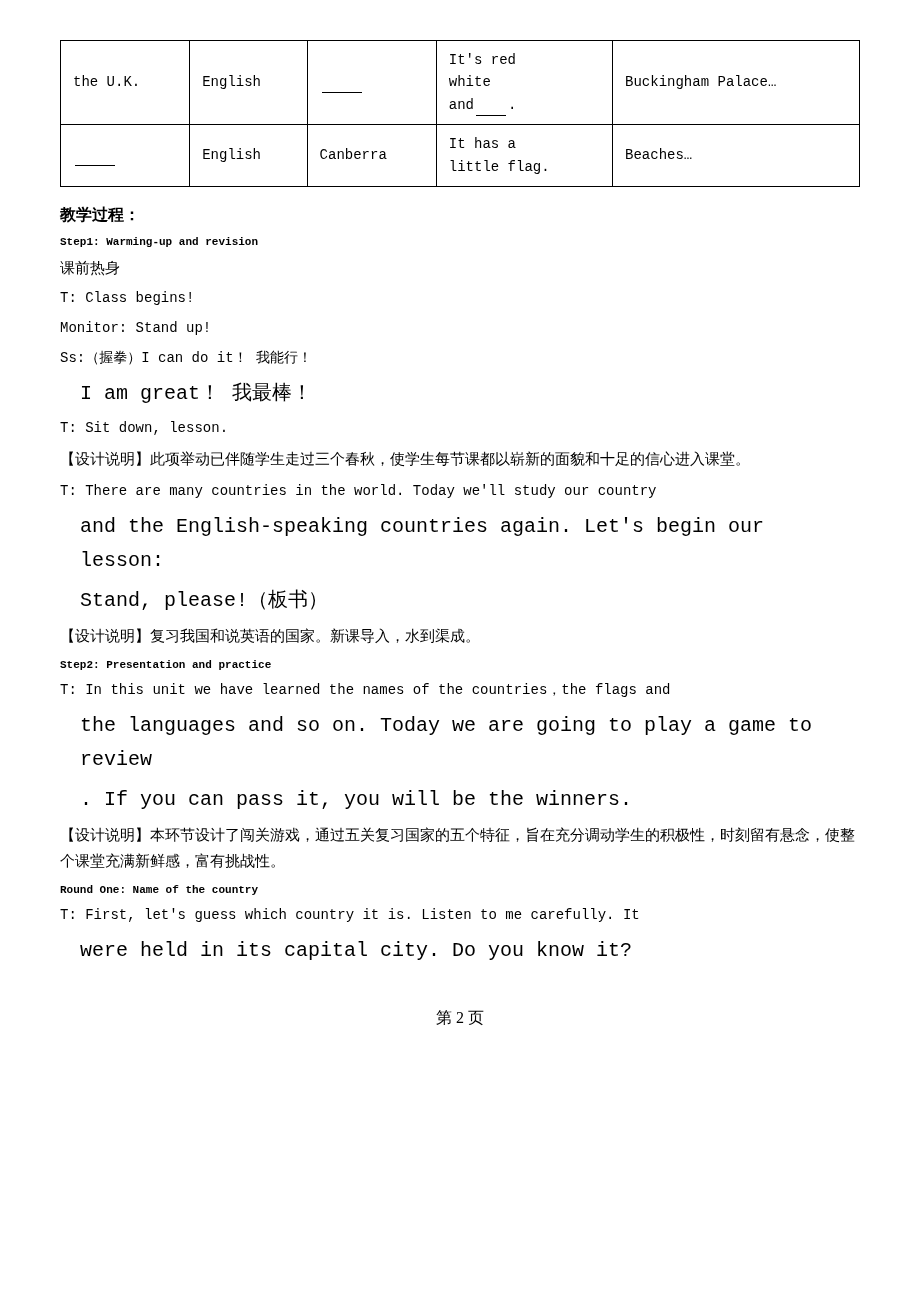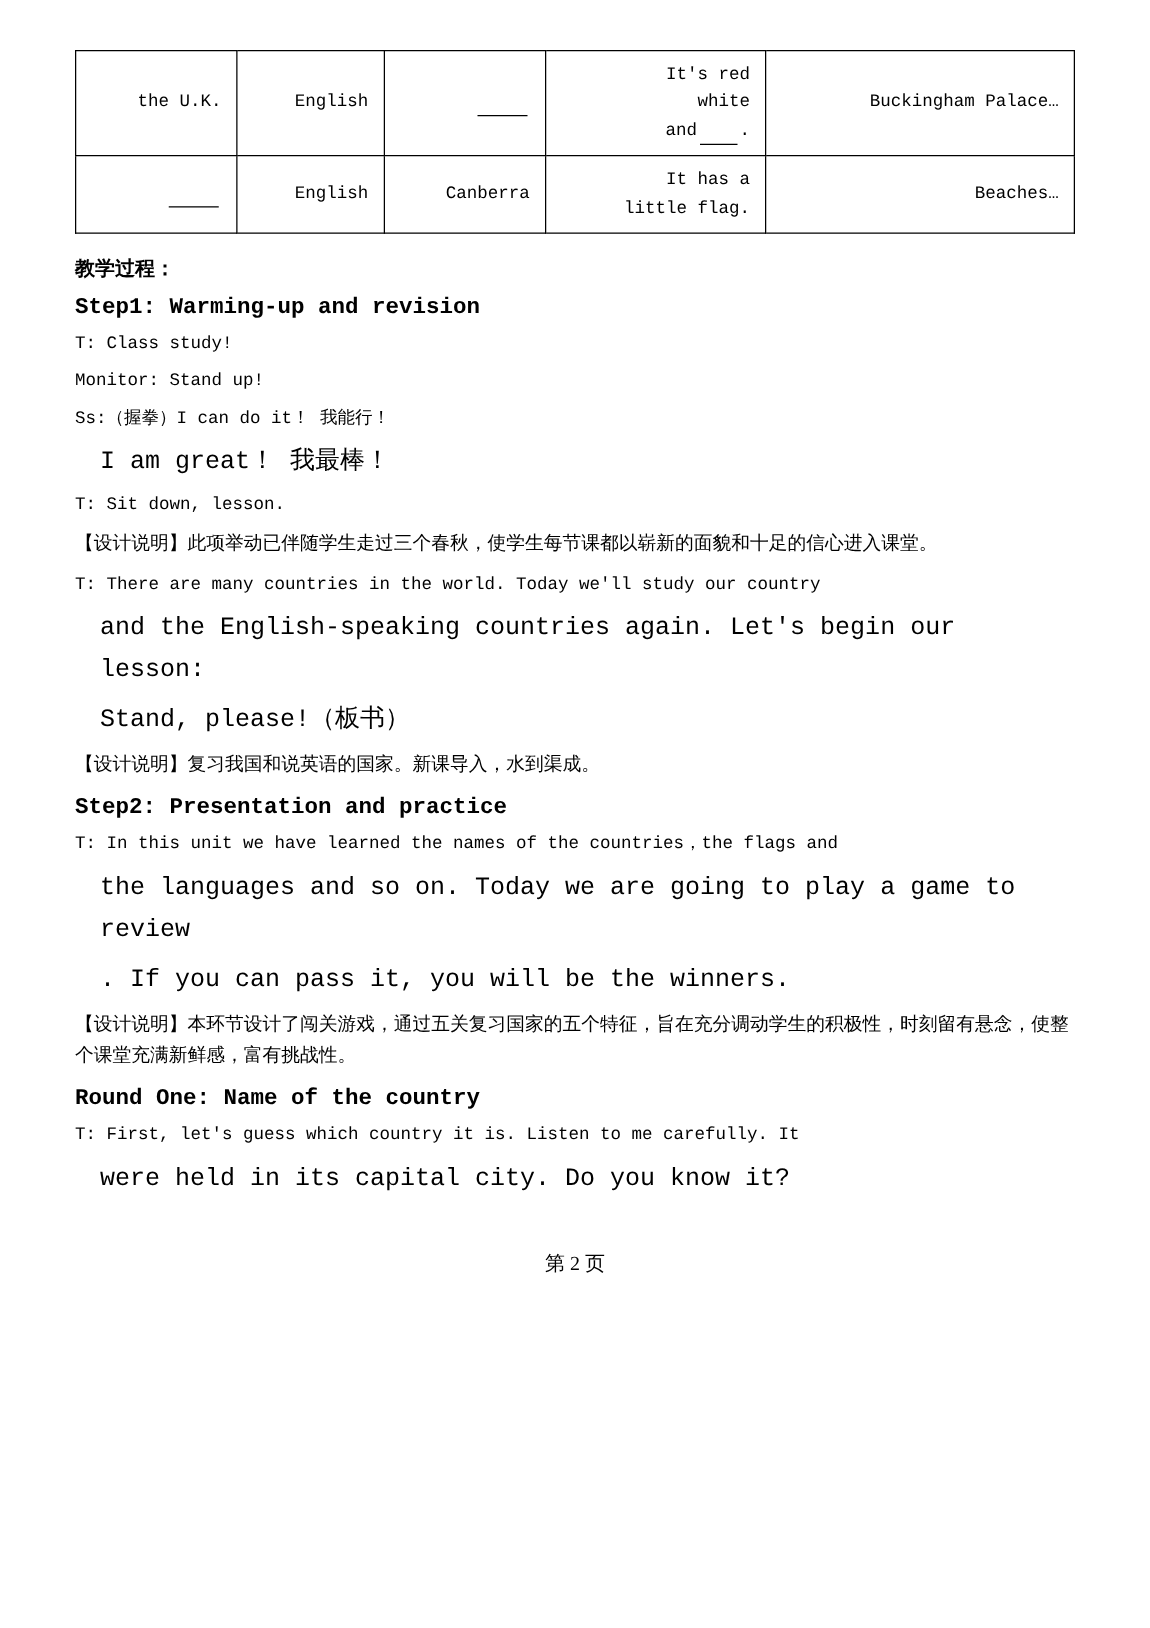--- a/index.html
+++ b/index.html
@@ -25,21 +25,21 @@
     
     .data-table {
       width: 100%;
       border-collapse: collapse;
       margin-bottom: 18px;
     }
 
     .data-table td {
       border: 1px solid #000;
       padding: 8px 12px;
-      text-align: right;
+      text-align: left;
       font-family: "Courier New", monospace;
       font-size: 14px;
       line-height: 1.5;
       vertical-align: middle;
     }
 
     .data-table td.multi-line {
       line-height: 1.6;
     }
 
@@ -48,21 +48,21 @@
       font-weight: bold;
       font-size: 16px;
       margin-bottom: 10px;
       font-family: "SimHei", "黑体", sans-serif;
     }
 
     
     .step-heading {
       font-weight: bold;
       font-family: "Courier New", monospace;
-      font-size: 18px;
+      font-size: 11px;
       margin-bottom: 8px;
       margin-top: 10px;
     }
 
     
     .para {
       font-family: "Courier New", monospace;
       font-size: 14px;
       margin-bottom: 6px;
       line-height: 1.7;
@@ -129,21 +129,22 @@
         <td class="multi-line">It has a<br>little flag.</td>
         <td>Beaches…</td>
       </tr>
     </tbody>
   </table>
 
   <div class="section-heading">教学过程：</div>
 
   <div class="step-heading">Step1: Warming-up and revision</div>
 
-  <div class="para">T: Class study!</div>
+  <div class="para-cn">课前热身</div>
+  <div class="para">T: Class begins!</div>
   <div class="para">Monitor: Stand up!</div>
   <div class="para">Ss:（握拳）I can do it！ 我能行！</div>
   <div class="para-indent">I am great！ 我最棒！</div>
   <div class="para">T: Sit down, lesson.</div>
 
   <div class="design-note">
     <span>【设计说明】此项举动已伴随学生走过三个春秋，使学生每节课都以崭新的面貌和十足的信心进入课堂。</span>
   </div>
 
   <div class="para">T: There are many countries in the world. Today we'll study our country</div>

